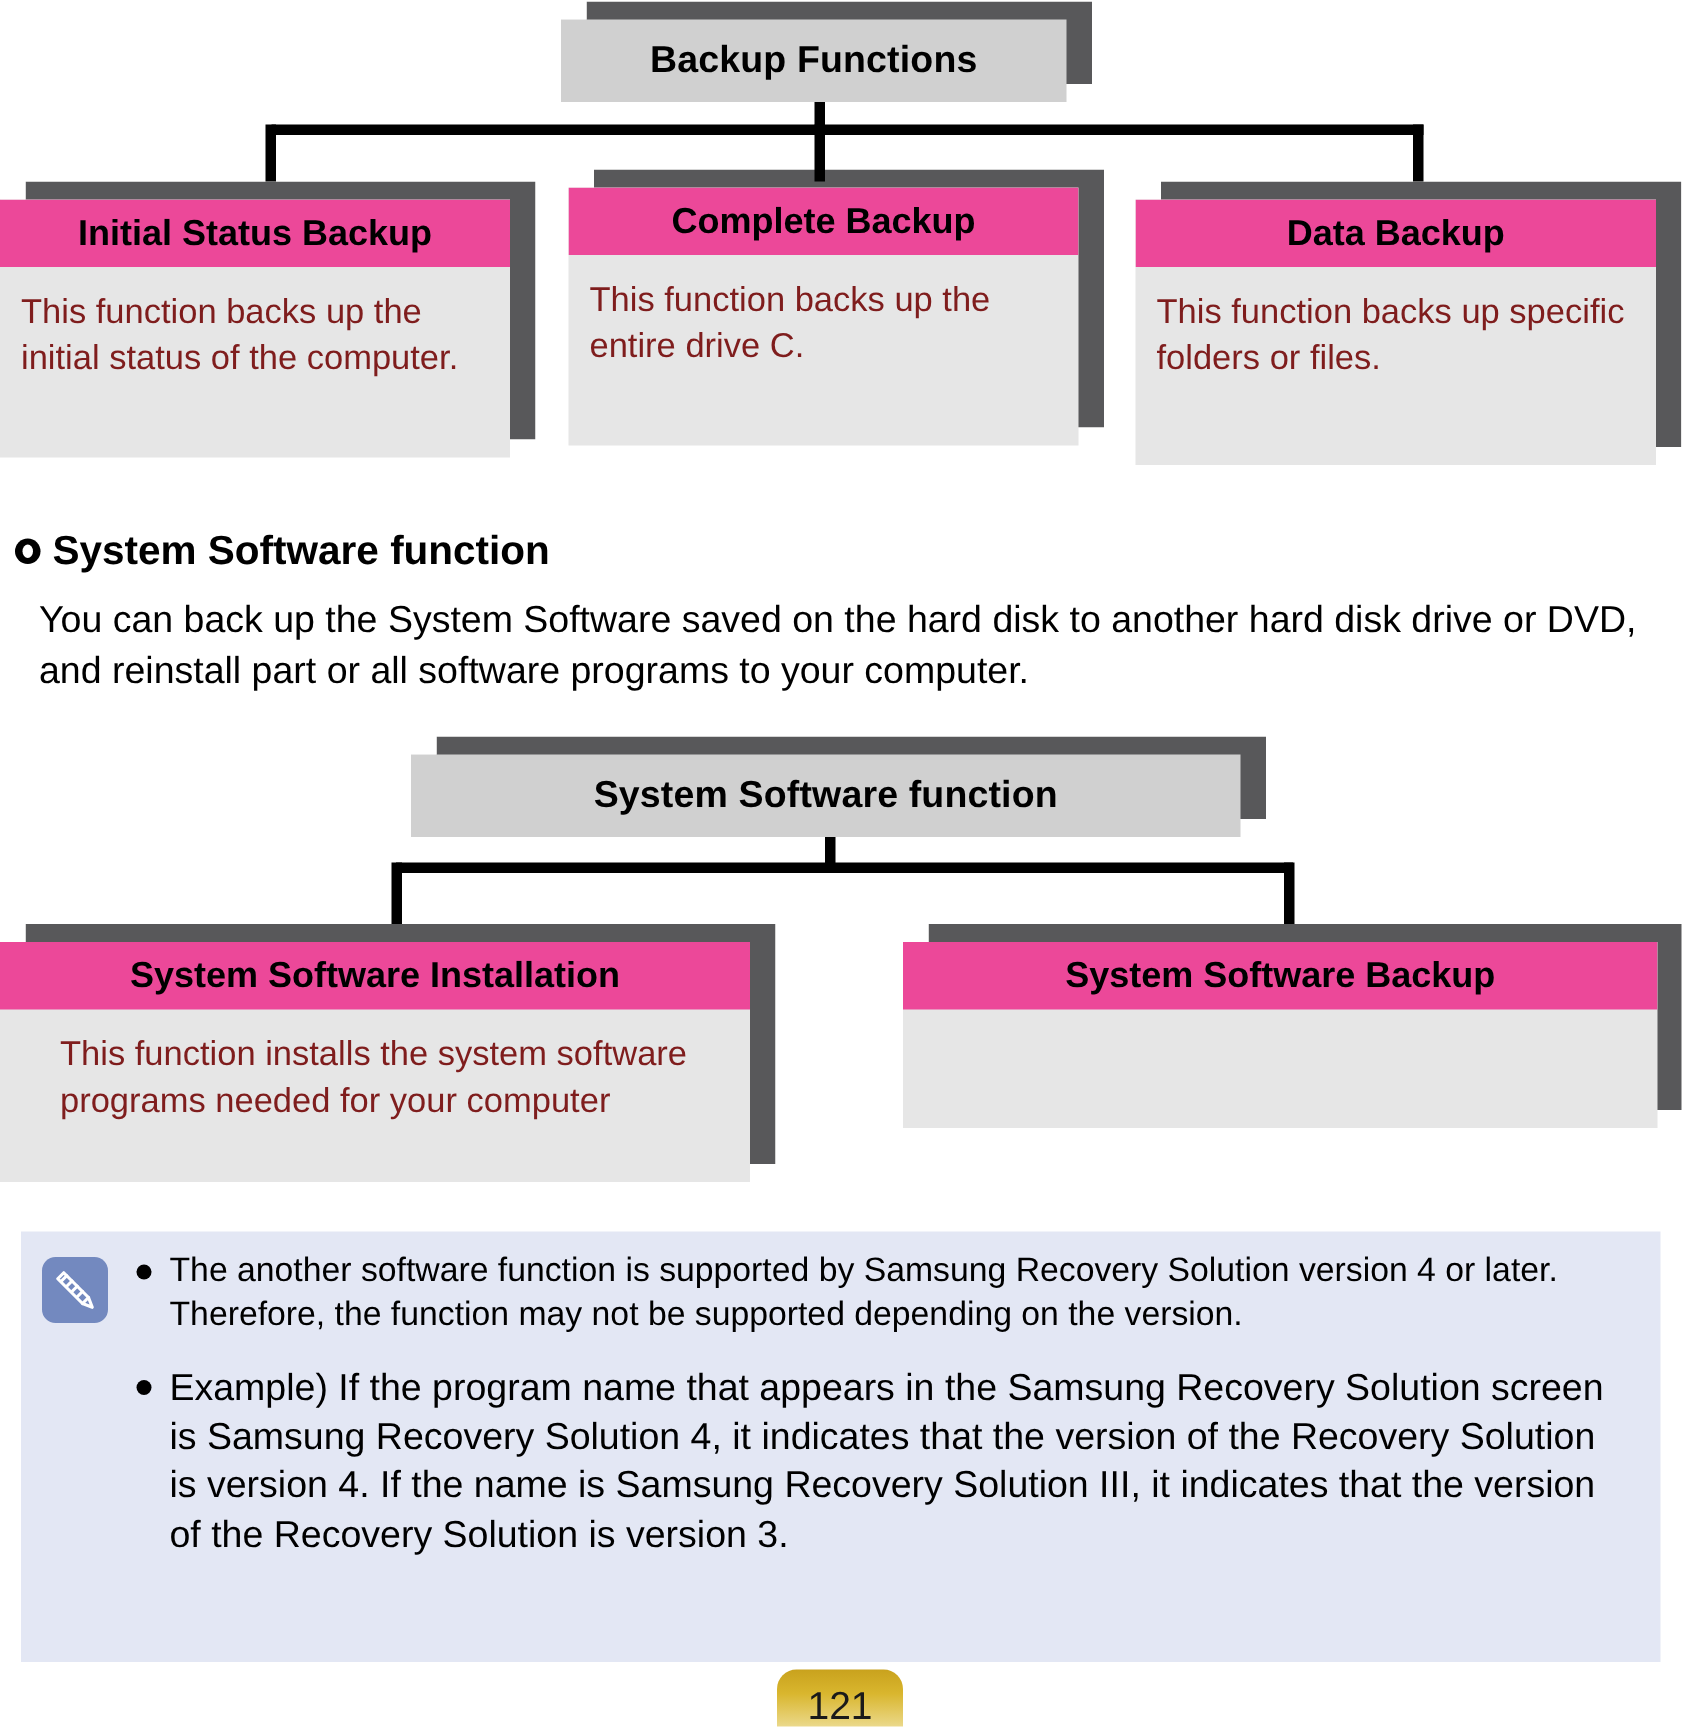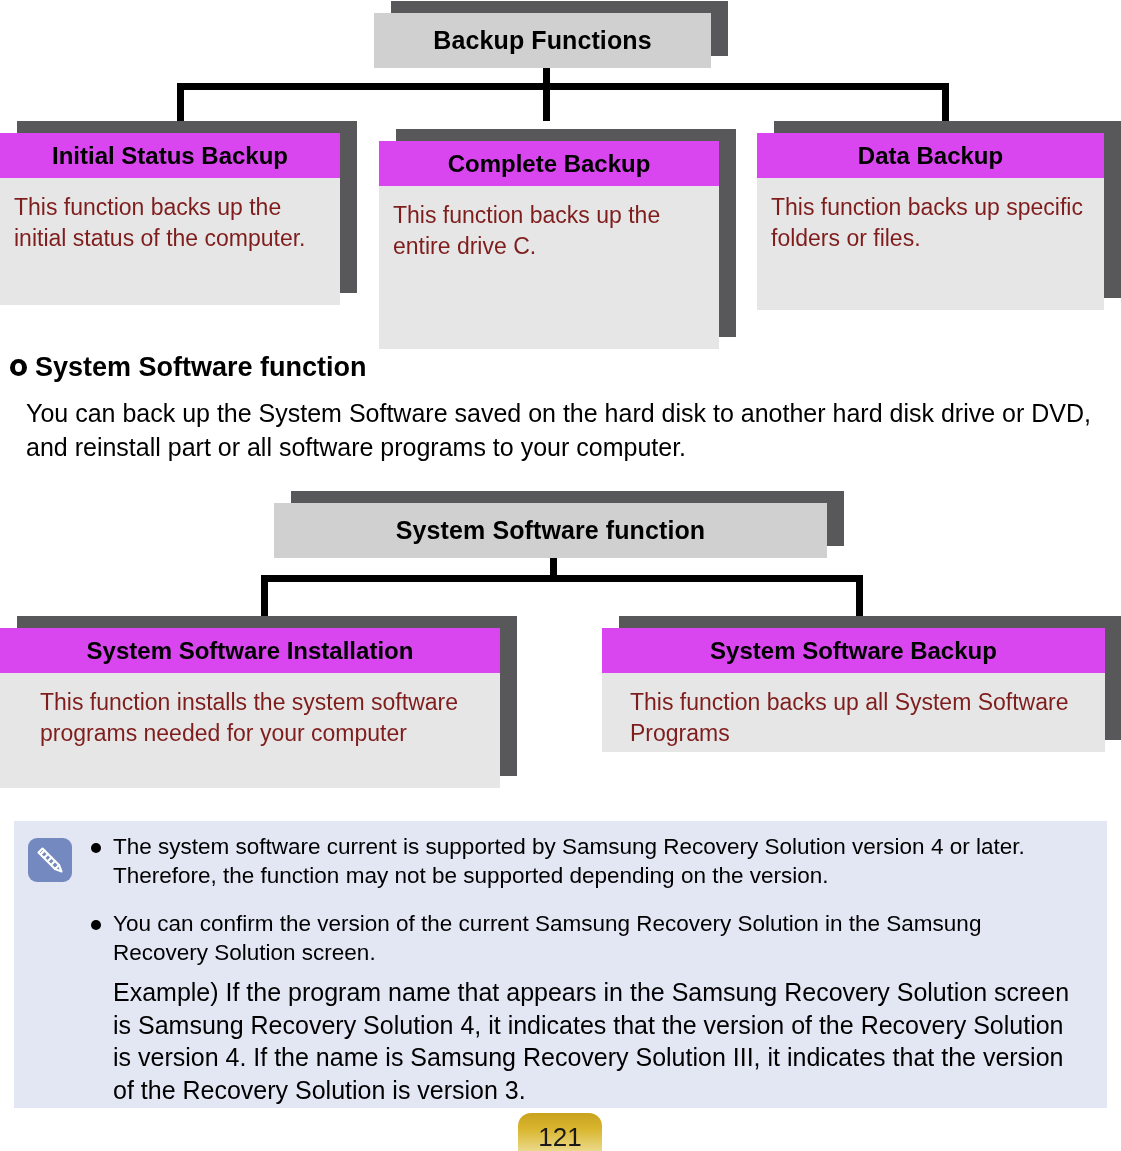--- a/index.html
+++ b/index.html
@@ -79,21 +79,21 @@
     color: #000;
   }
 
   
   .cardbox .face {
     background: #e6e6e6;
     display: block;
   }
   .cardbox .hdr {
     height: 45px;
-    background: #d946ef;
+    background: #ec4899;
     display: flex;
     align-items: center;
     justify-content: center;
     font-weight: bold;
     font-size: 24px;
     color: #000;
   }
   .cardbox .bdy {
     padding: 14px 14px 0 14px;
     font-size: 23px;
@@ -230,21 +230,21 @@
   <div class="box3d cardbox" style="left:0px; top:133px; width:340px; height:172px;">
     <div class="slab"></div>
     <div class="bevel-tl"></div>
     <div class="bevel-br"></div>
     <div class="face">
       <div class="hdr">Initial Status Backup</div>
       <div class="bdy">This function backs up the initial status of the computer.</div>
     </div>
   </div>
 
-  <div class="box3d cardbox" style="left:379px; top:141px; width:340px; height:208px;">
+  <div class="box3d cardbox" style="left:379px; top:125px; width:340px; height:172px;">
     <div class="slab"></div>
     <div class="bevel-tl"></div>
     <div class="bevel-br"></div>
     <div class="face">
       <div class="hdr">Complete Backup</div>
       <div class="bdy">This function backs up the entire drive C.</div>
     </div>
   </div>
 
   <div class="box3d cardbox" style="left:757px; top:133px; width:347px; height:177px;">
@@ -290,21 +290,20 @@
       <div class="bdy" style="padding-left:40px;">This function installs the system software programs needed for your computer</div>
     </div>
   </div>
 
   <div class="box3d cardbox" style="left:602px; top:628px; width:503px; height:124px;">
     <div class="slab"></div>
     <div class="bevel-tl"></div>
     <div class="bevel-br"></div>
     <div class="face">
       <div class="hdr">System Software Backup</div>
-      <div class="bdy" style="padding-left:28px;">This function backs up all System Software Programs</div>
     </div>
   </div>
 </div>
 
 <div class="note" style="left:14px; top:821px; width:1093px; height:287px;">
 
   <div class="note-icon">
     <svg viewBox="0 0 44 44" width="44" height="44" aria-hidden="true">
       <g fill="none" stroke="#ffffff" stroke-width="2.1" stroke-linejoin="round" stroke-linecap="round">
         <path d="M14.5 10.5 L10.5 14.5 L27 31 L33.5 33.5 L31 27 Z"></path>
@@ -314,26 +313,25 @@
         <path d="M27 23 L23.5 26.5"></path>
         <path d="M31 27 L27 31"></path>
       </g>
     </svg>
   </div>
 
   <div class="note-body">
 
     <div class="note-item">
       <span class="dot"></span>
-      <span>The system software current is supported by </span><span class="b">Samsung Recovery Solution</span><span> version 4 or later. Therefore, the function may not be supported depending on the version.</span>
+      <span>The another software function is supported by </span><span class="b">Samsung Recovery Solution</span><span> version 4 or later. Therefore, the function may not be supported depending on the version.</span>
     </div>
 
     <div class="note-item" style="margin-top:18px;">
       <span class="dot"></span>
-      <span>You can confirm the version of the current Samsung Recovery Solution in the Samsung Recovery Solution screen.</span>
     </div>
 
     <div class="note-sub">
       <span>Example) If the program name that appears in the Samsung Recovery Solution screen is </span><span class="b">Samsung Recovery Solution 4</span><span>, it indicates that the version of the Recovery Solution is version 4. If the name is </span><span class="b">Samsung Recovery Solution III</span><span>, it indicates that the version of the Recovery Solution is version 3.</span>
     </div>
   </div>
 </div>
 
 <div class="pagetab">
   <span class="num">121</span>

